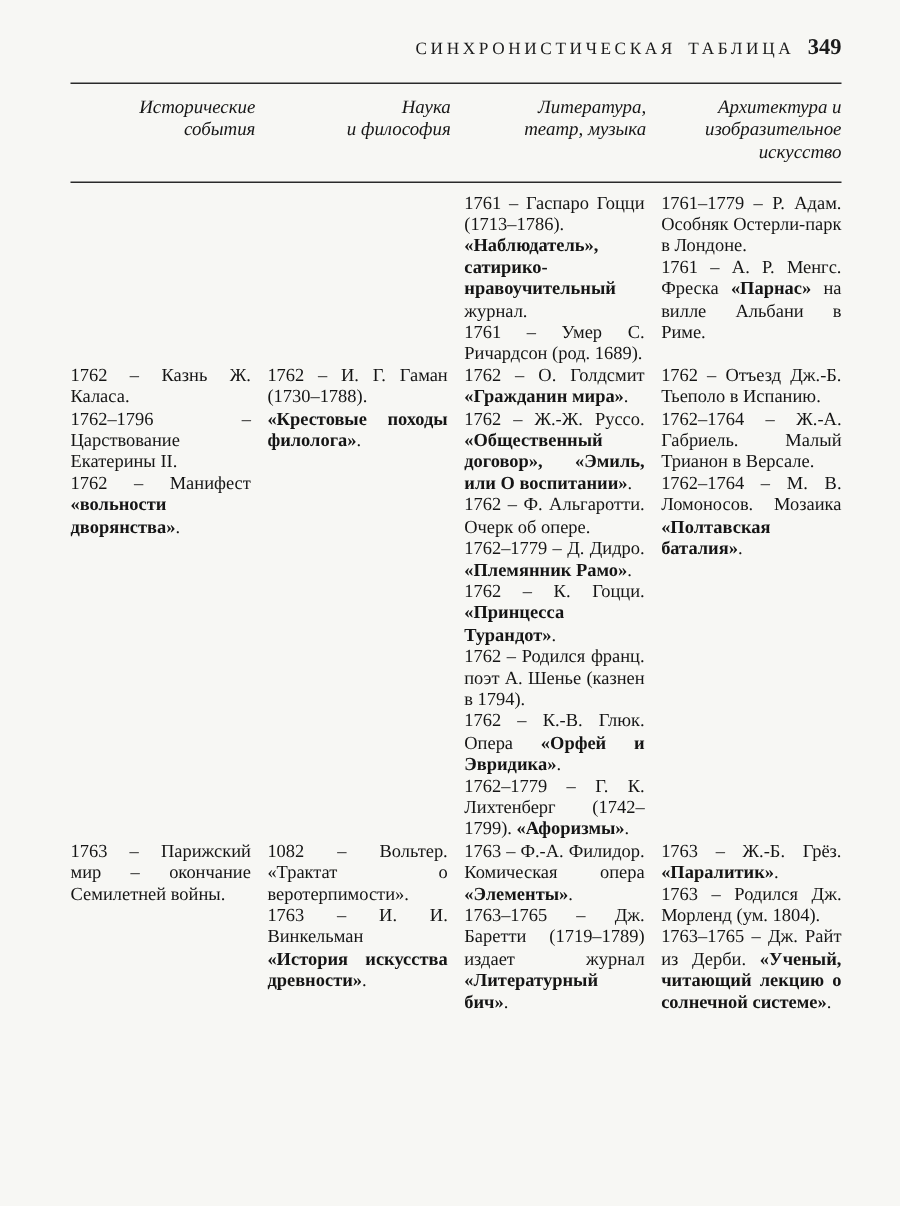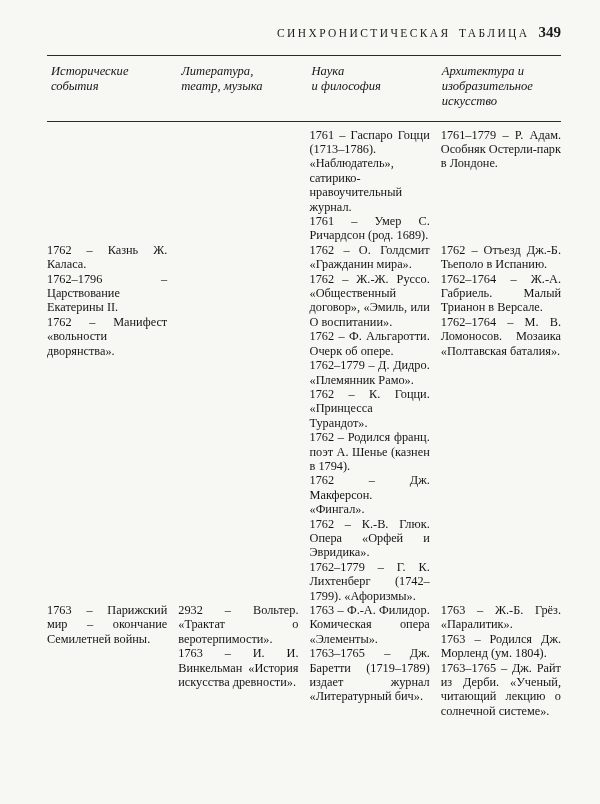--- a/index.html
+++ b/index.html
@@ -25,21 +25,21 @@
     font-size:15px;
     letter-spacing:0;
     margin-left:9px;
   }
   .rule{border:0;border-top:1.6px solid #2a2a2a;margin:0;}
   .col-grid{
     display:grid;
     grid-template-columns:repeat(4,1fr);
     column-gap:11px;
   }
-  .col-headers{padding:8px 0 11px 4px;}
+  .col-headers{padding:8px 0 11px 4px;text-align:right;}
   .col-header{
     font-style:italic;
     font-size:12.6px;
     line-height:15.2px;
     white-space:pre-line;
   }
   .table-body{padding-top:6px;padding-left:0;}
   .trow{
     display:grid;
     grid-template-columns:repeat(4,1fr);
@@ -47,90 +47,91 @@
   }
   .tcell{min-height:1px;}
   .entry{
     margin:0;
     font-size:12.3px;
     line-height:14.4px;
     text-align:justify;
     hyphens:auto;
     -webkit-hyphens:auto;
   }
-  .entry .b{font-weight:normal;}
+  .entry .b{font-weight:bold;}
 </style>
 </head>
 <body>
 
 <div class="page">
 
   <div class="running-head">
     <span>СИНХРОНИСТИЧЕСКАЯ ТАБЛИЦА</span><span class="page-number">349</span>
   </div>
 
   <hr class="rule">
 
   <div class="col-grid col-headers">
       <div class="col-header">Исторические
 события</div>
+      <div class="col-header">Наука
+и философия</div>
       <div class="col-header">Литература,
 театр, музыка</div>
-      <div class="col-header">Наука
-и философия</div>
       <div class="col-header">Архитектура и
 изобразительное
 искусство</div>
     </div>
 
   <hr class="rule">
 
   <div class="table-body">
       <div class="trow">
         <div class="tcell"></div>
         <div class="tcell"></div>
         <div class="tcell">
           <p class="entry"><span>1761 – Гаспаро Гоцци (1713–1786). </span><span class="b">«Наблюдатель», сатирико-нравоучительный</span><span> журнал.</span></p>
           <p class="entry"><span>1761 – Умер С. Ричардсон (род. 1689).</span></p>
         </div>
         <div class="tcell">
           <p class="entry"><span>1761–1779 – Р. Адам. Особняк Остерли-парк в Лондоне.</span></p>
+          <p class="entry"><span>1761 – А. Р. Менгс. Фреска </span><span class="b">«Парнас»</span><span> на вилле Альбани в Риме.</span></p>
         </div>
       </div>
       <div class="trow">
         <div class="tcell">
           <p class="entry"><span>1762 – Казнь Ж. Каласа.</span></p>
           <p class="entry"><span>1762–1796 – Царствование Екатерины II.</span></p>
           <p class="entry"><span>1762 – Манифест </span><span class="b">«вольности дворянства»</span><span>.</span></p>
         </div>
         <div class="tcell">
+          <p class="entry"><span>1762 – И. Г. Гаман (1730–1788). </span><span class="b">«Крестовые походы филолога»</span><span>.</span></p>
         </div>
         <div class="tcell">
           <p class="entry"><span>1762 – О. Голдсмит </span><span class="b">«Гражданин мира»</span><span>.</span></p>
           <p class="entry"><span>1762 – Ж.-Ж. Руссо. </span><span class="b">«Общественный договор», «Эмиль, или О воспитании»</span><span>.</span></p>
           <p class="entry"><span>1762 – Ф. Альгаротти. Очерк об опере.</span></p>
           <p class="entry"><span>1762–1779 – Д. Дидро. </span><span class="b">«Племянник Рамо»</span><span>.</span></p>
           <p class="entry"><span>1762 – К. Гоцци. </span><span class="b">«Принцесса Турандот»</span><span>.</span></p>
           <p class="entry"><span>1762 – Родился франц. поэт А. Шенье (казнен в 1794).</span></p>
-          <p class="entry"><span>1762 – Дж. Макферсон. </span><span class="b">«Фингал»</span><span>.</span></p>
           <p class="entry"><span>1762 – К.-В. Глюк. Опера </span><span class="b">«Орфей и Эвридика»</span><span>.</span></p>
           <p class="entry"><span>1762–1779 – Г. К. Лихтенберг (1742–1799). </span><span class="b">«Афоризмы»</span><span>.</span></p>
         </div>
         <div class="tcell">
           <p class="entry"><span>1762 – Отъезд Дж.-Б. Тьеполо в Испанию.</span></p>
           <p class="entry"><span>1762–1764 – Ж.-А. Габриель. Малый Трианон в Версале.</span></p>
           <p class="entry"><span>1762–1764 – М. В. Ломоносов. Мозаика </span><span class="b">«Полтавская баталия»</span><span>.</span></p>
         </div>
       </div>
       <div class="trow">
         <div class="tcell">
           <p class="entry"><span>1763 – Парижский мир – окончание Семилетней войны.</span></p>
         </div>
         <div class="tcell">
-          <p class="entry"><span>2932 – Вольтер. «Трактат о веротерпимости».</span></p>
+          <p class="entry"><span>1082 – Вольтер. «Трактат о веротерпимости».</span></p>
           <p class="entry"><span>1763 – И. И. Винкельман </span><span class="b">«История искусства древности»</span><span>.</span></p>
         </div>
         <div class="tcell">
           <p class="entry"><span>1763 – Ф.-А. Филидор. Комическая опера </span><span class="b">«Элементы»</span><span>.</span></p>
           <p class="entry"><span>1763–1765 – Дж. Баретти (1719–1789) издает журнал </span><span class="b">«Литературный бич»</span><span>.</span></p>
         </div>
         <div class="tcell">
           <p class="entry"><span>1763 – Ж.-Б. Грёз. </span><span class="b">«Паралитик»</span><span>.</span></p>
           <p class="entry"><span>1763 – Родился Дж. Морленд (ум. 1804).</span></p>
           <p class="entry"><span>1763–1765 – Дж. Райт из Дерби. </span><span class="b">«Ученый, читающий лекцию о солнечной системе»</span><span>.</span></p>

